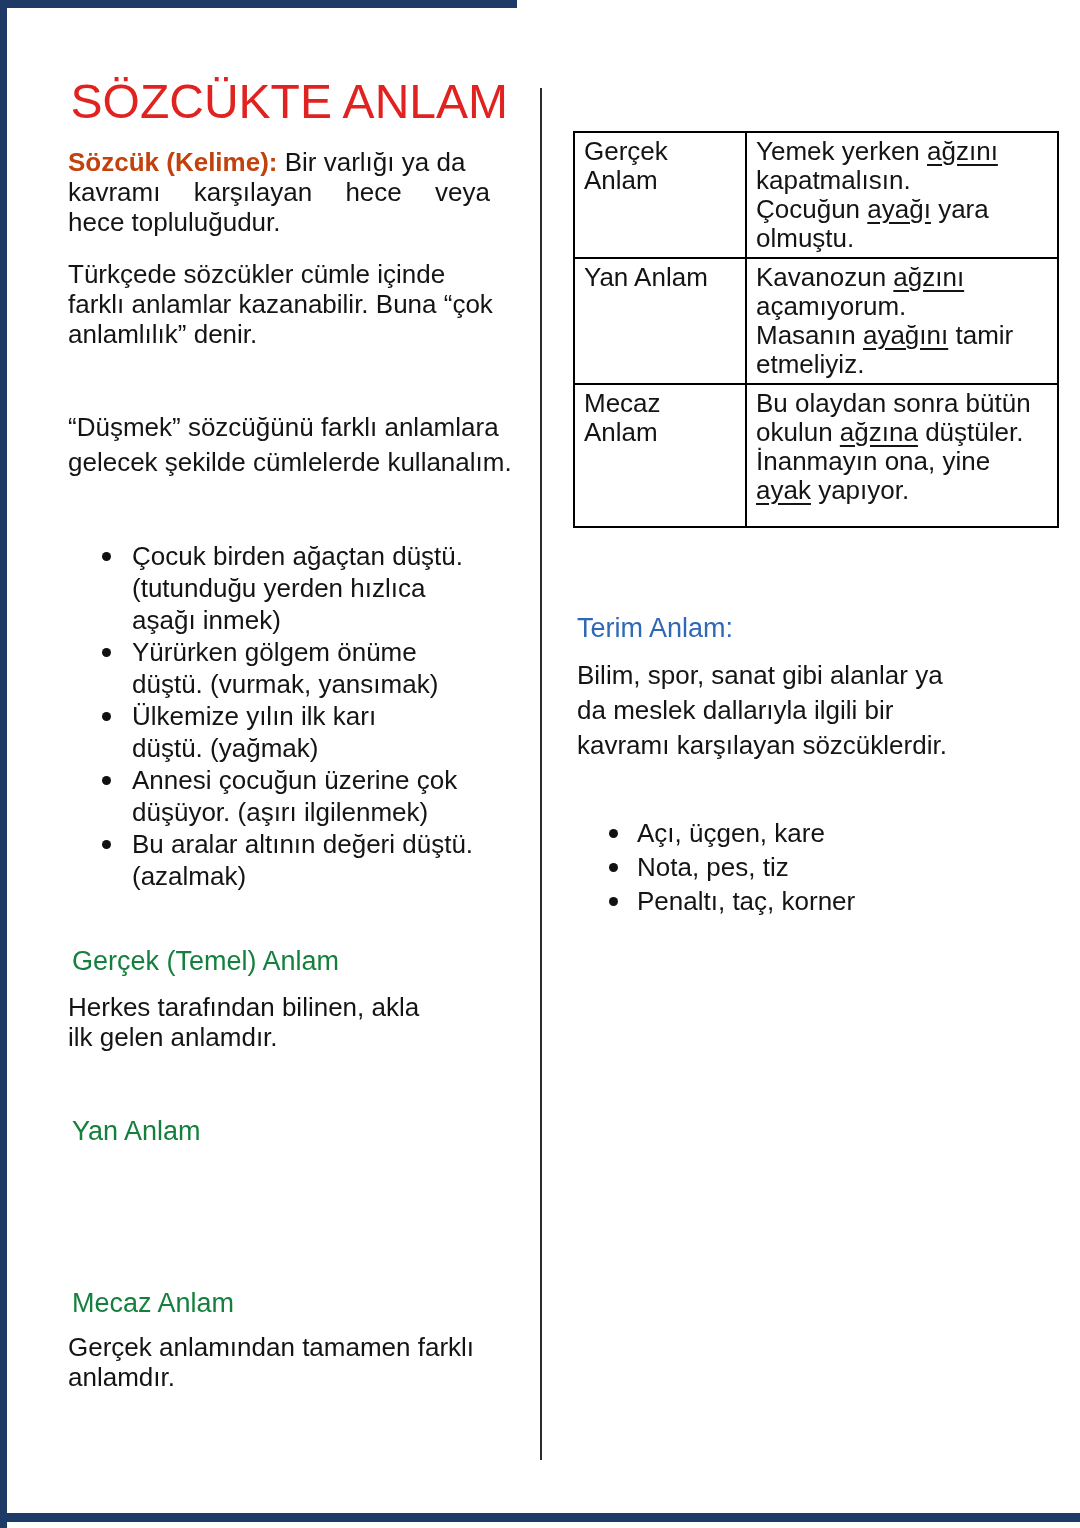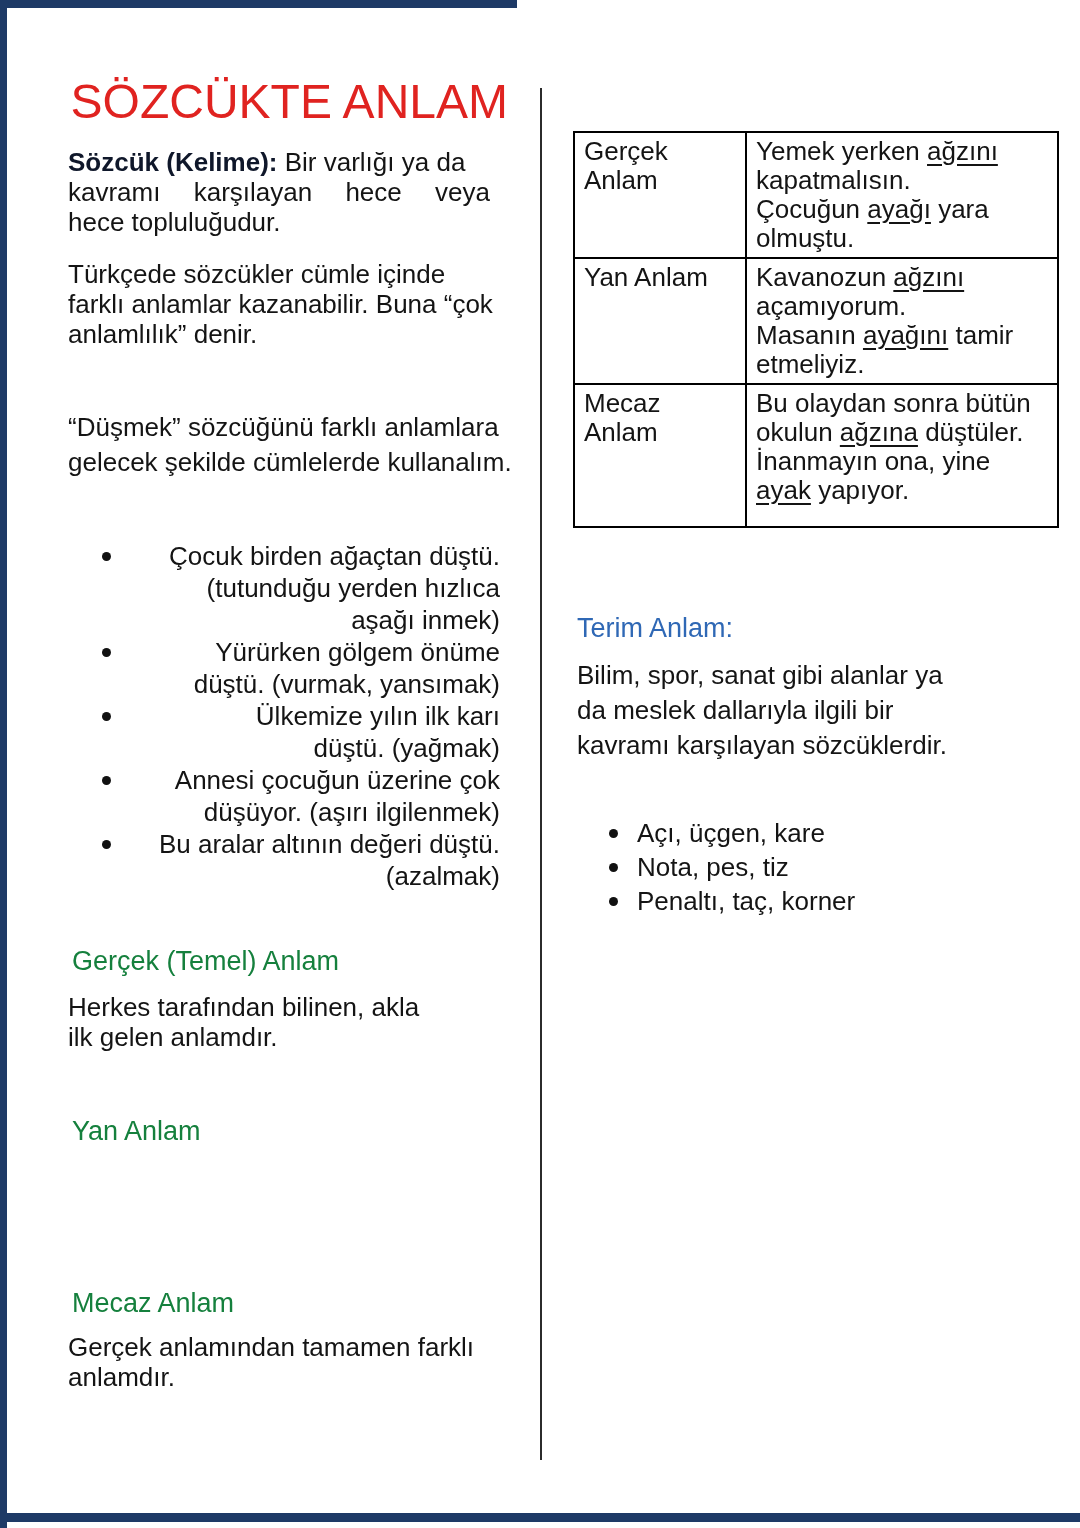--- a/index.html
+++ b/index.html
@@ -17,29 +17,29 @@
   .divider    { position:absolute; left:540px; top:88px; width:2px; height:1372px; background:#2b2b2b; }
 
   
   .title {
     position:absolute; left:68px; top:76px; width:440px;
     font-size:48px; line-height:52px; text-align:right; color:#e02320;
     white-space:nowrap;
   }
   .para { font-size:26px; line-height:30px; white-space:pre-line; }
   .p1 { position:absolute; left:68px; top:147px; width:450px; white-space:normal; }
-  .p1 .lead { color:#0f172a; font-weight:bold; }
+  .p1 .lead { color:#c2410c; font-weight:bold; }
   .p1 .stretch { word-spacing:26px; }
   .p2 { position:absolute; left:68px; top:243px; width:470px;margin-top:16px; }
   .p3 { position:absolute; left:68px; top:410px; width:480px; line-height:35px; }
 
   .bullets-left { position:absolute; left:100px; top:540px; width:400px; }
   .bullets-right { position:absolute; left:607px; top:816px; width:420px; }
   .bullet-item { display:flex; font-size:26px; }
-  .bullets-left  .bullet-item { line-height:32px;text-align:right; }
+  .bullets-left  .bullet-item { line-height:32px; }
   .bullets-right .bullet-item { line-height:34px; }
   .bullet-dot { flex:0 0 32px; position:relative; }
   .bullets-right .bullet-dot { flex:0 0 30px; }
   .bullet-dot i {
     position:absolute; left:2px; top:12px; width:9px; height:9px;
     border-radius:50%; background:#111; display:block;
   }
   .bullets-right .bullet-dot i { top:13px; }
   .bullet-text { flex:1; white-space:pre-line; }
 

